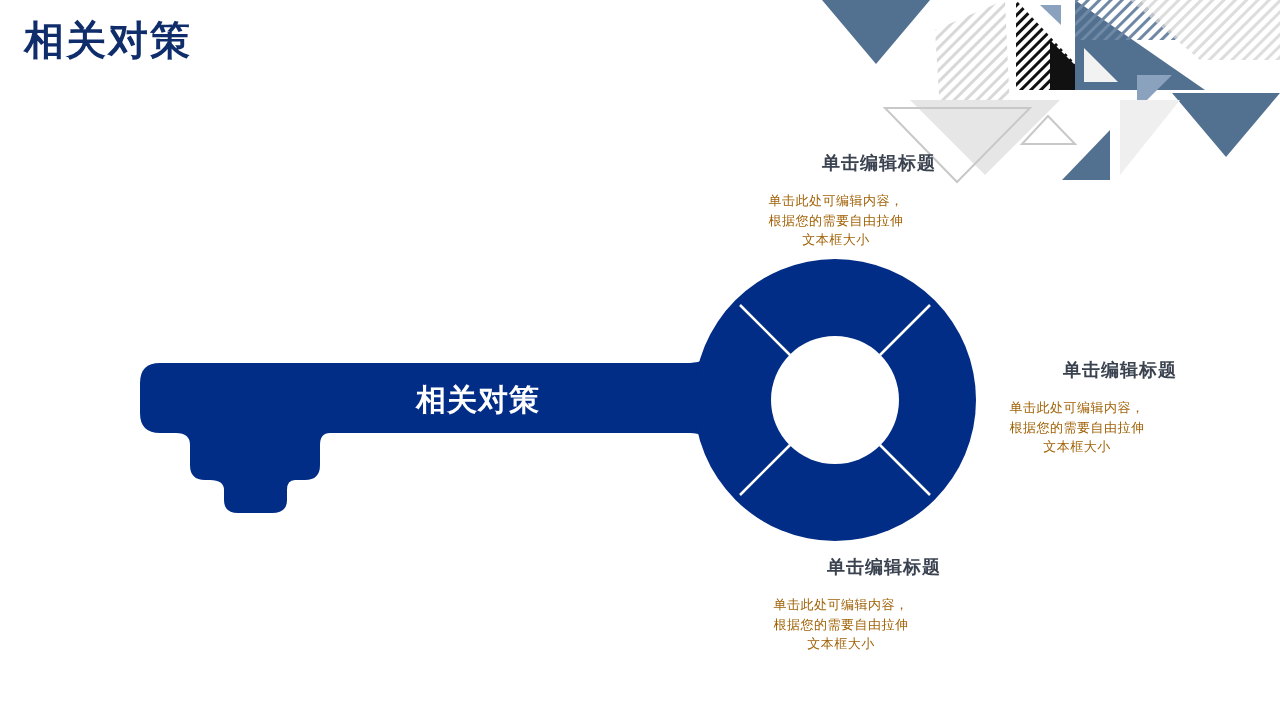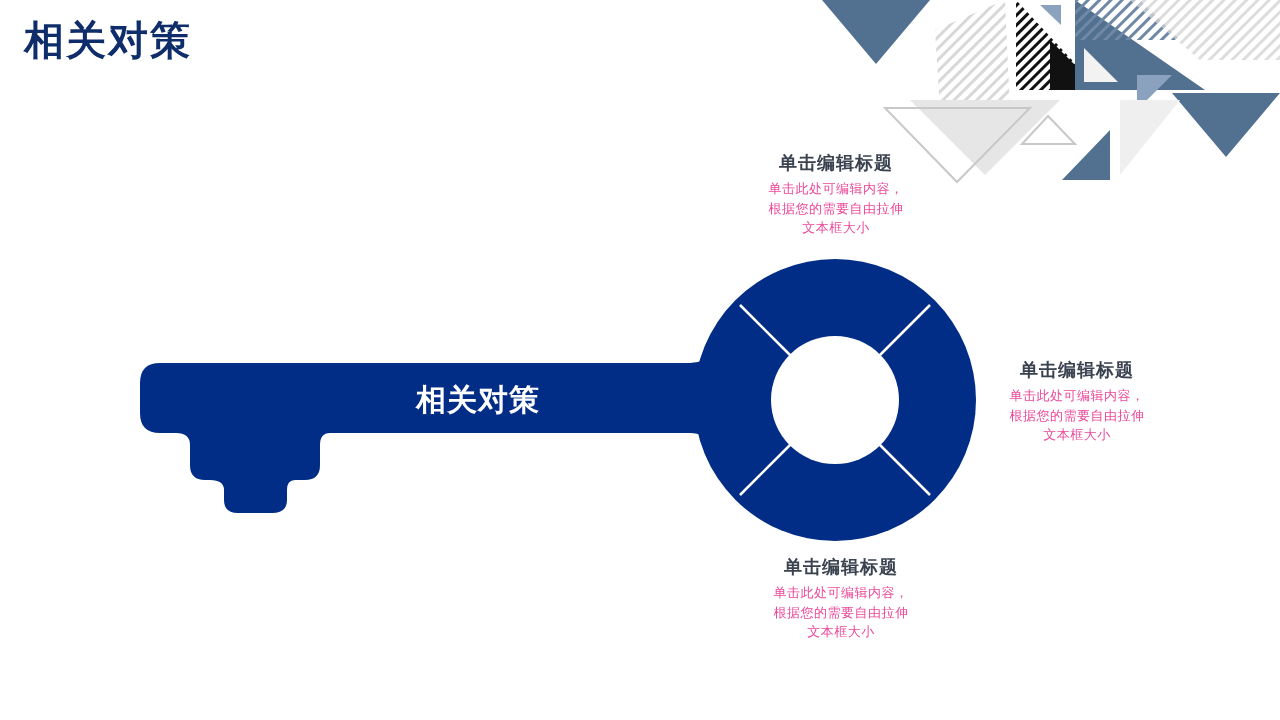--- a/index.html
+++ b/index.html
@@ -24,23 +24,24 @@
     position: absolute; left: 560px; top: 330px;
     font-size: 42px; color: rgba(255,255,255,0.35);
     transform: rotate(-52deg); transform-origin: left top;
     font-family: "Liberation Sans", sans-serif;
     letter-spacing: 2px;
   }
   .callout { position: absolute; width: 200px; text-align: center; color: #3f4757; }
   .callout .c-title {
     font-size: 18px; font-weight: bold; color: #3a4250; line-height: 24px;
     letter-spacing: 1px;
+    text-align: right;
   }
   .callout .c-body {
-    font-size: 13px; line-height: 19.5px; margin-top: 4px; color: #ec4899;
+    font-size: 13px; line-height: 19.5px; margin-top: 16px; color: #a16207;
     letter-spacing: 0.5px;
   }
   .callout .c-body span { display: block; }
   #callout-top { left: 736px; top: 151px; }
   #callout-right { left: 977px; top: 358px; }
   #callout-bottom { left: 741px; top: 555px; }
 </style>
 </head>
 <body>
 

